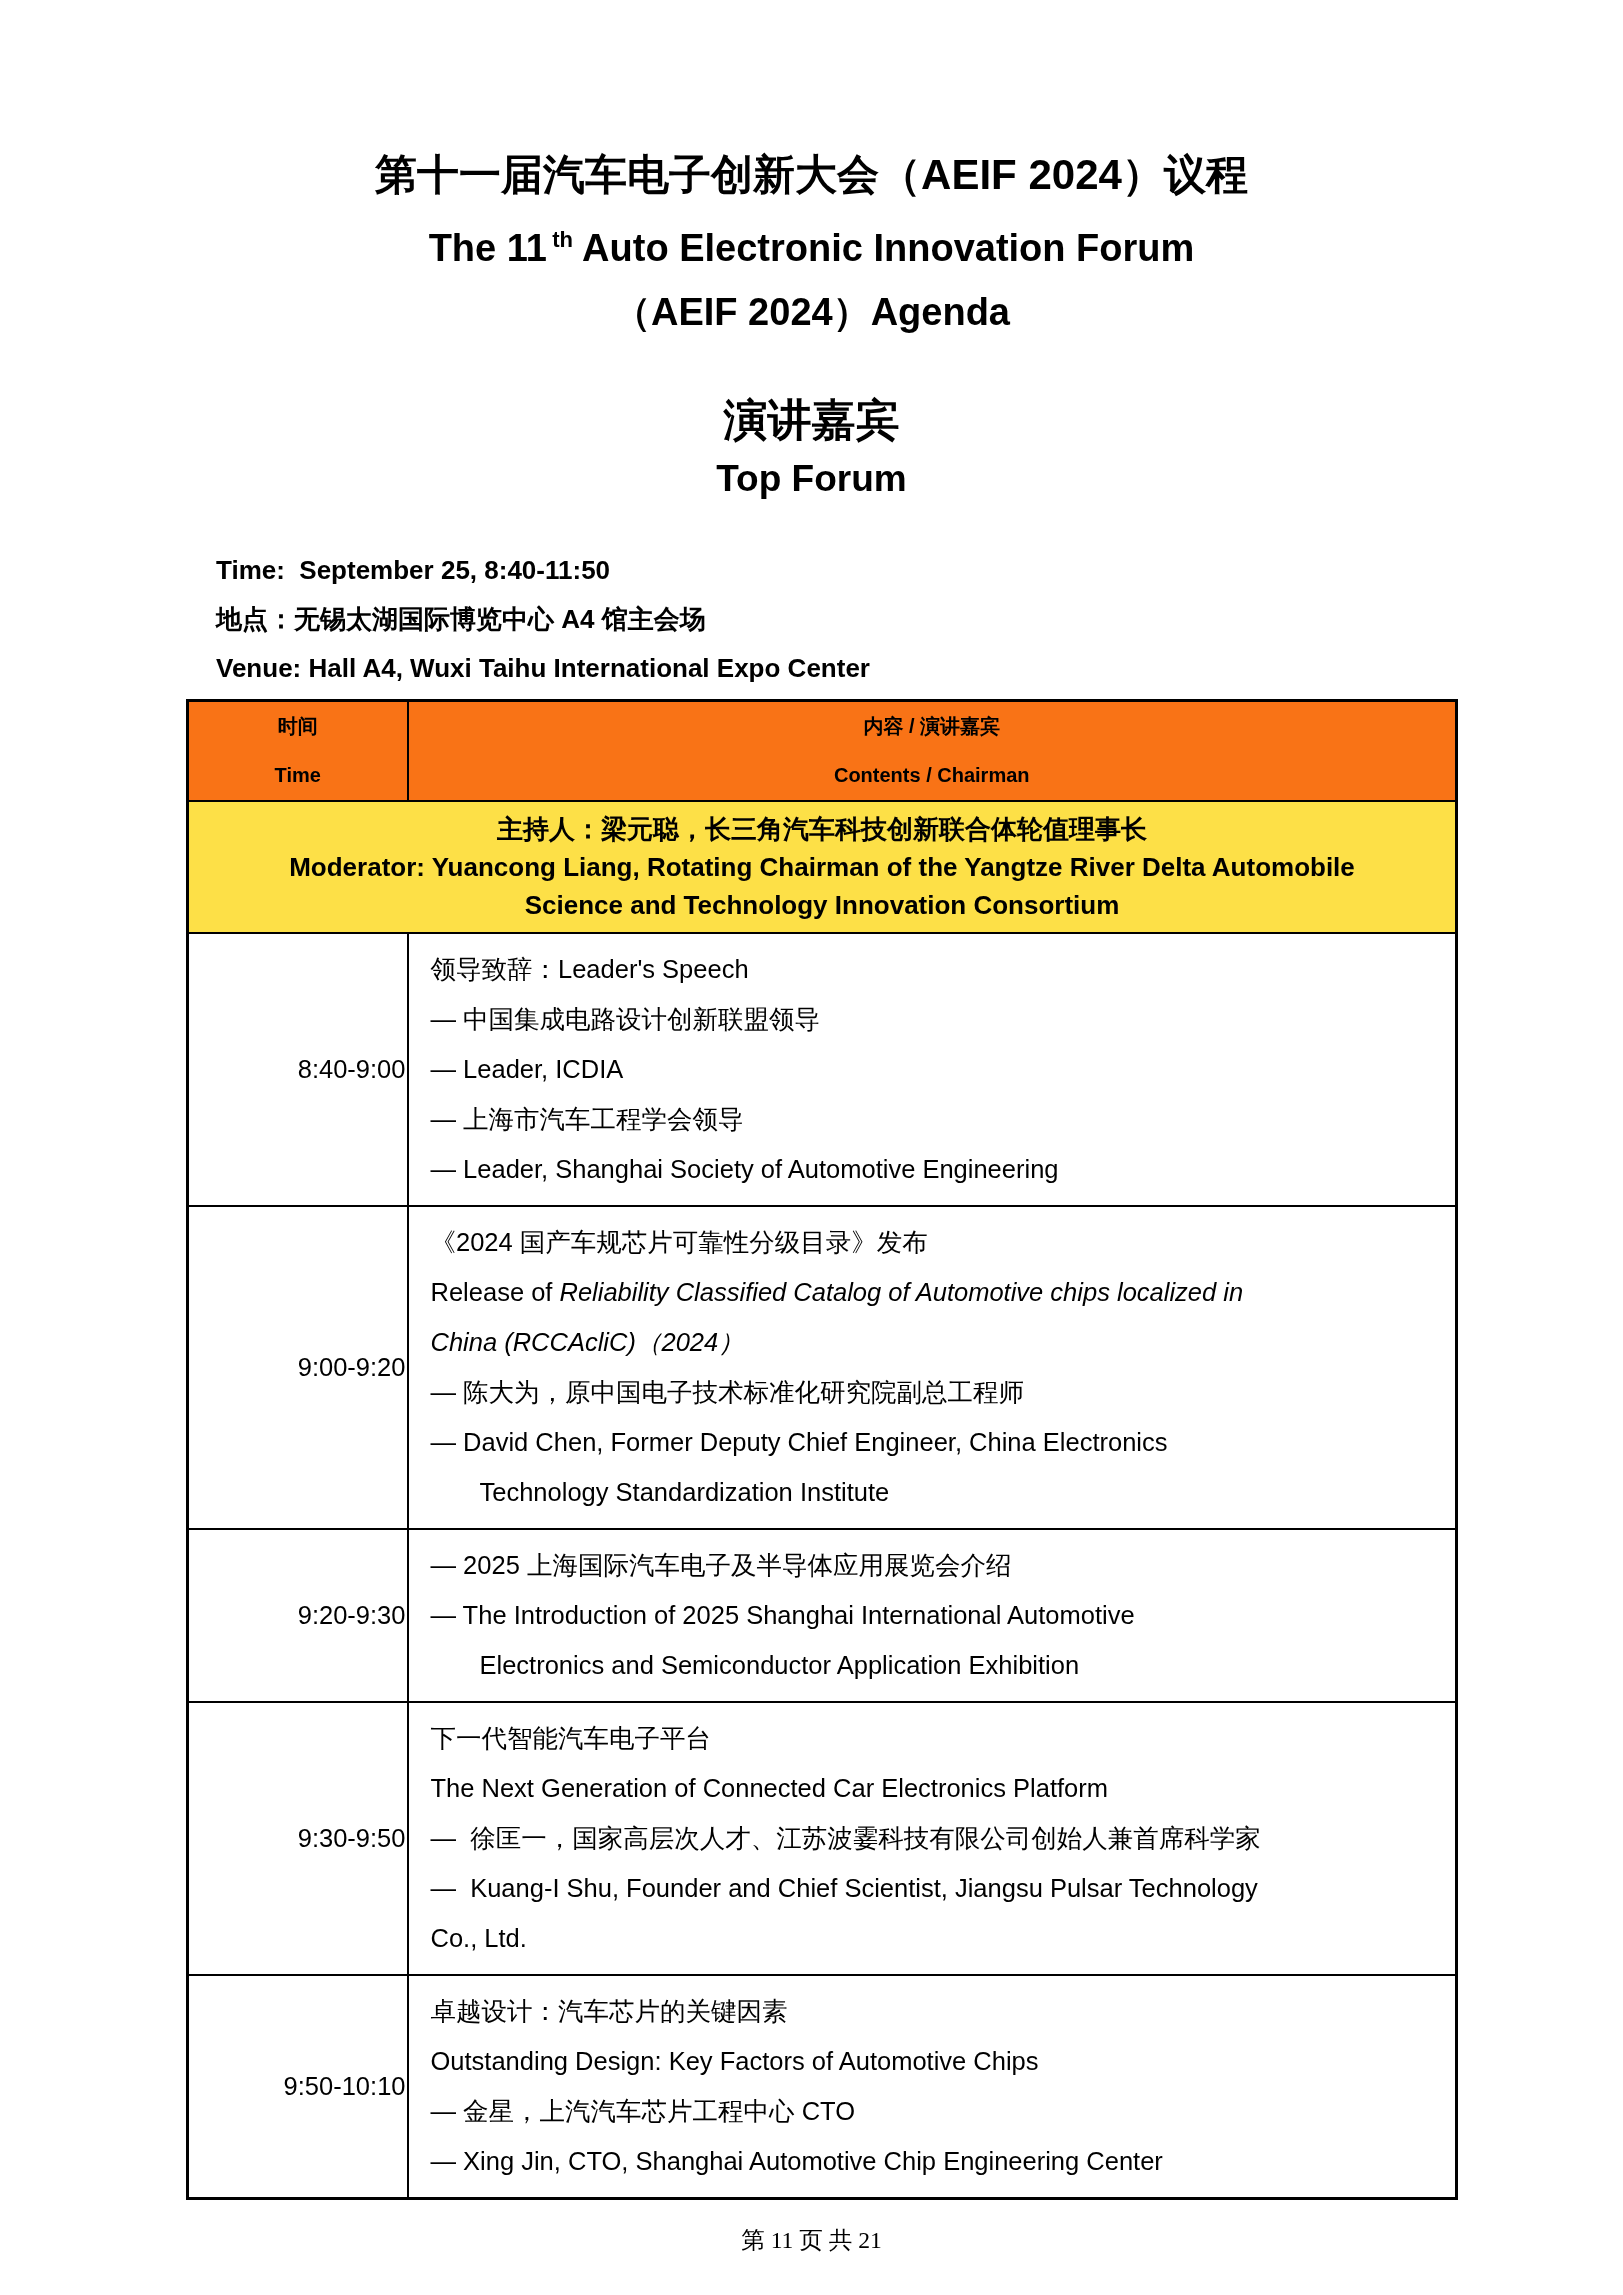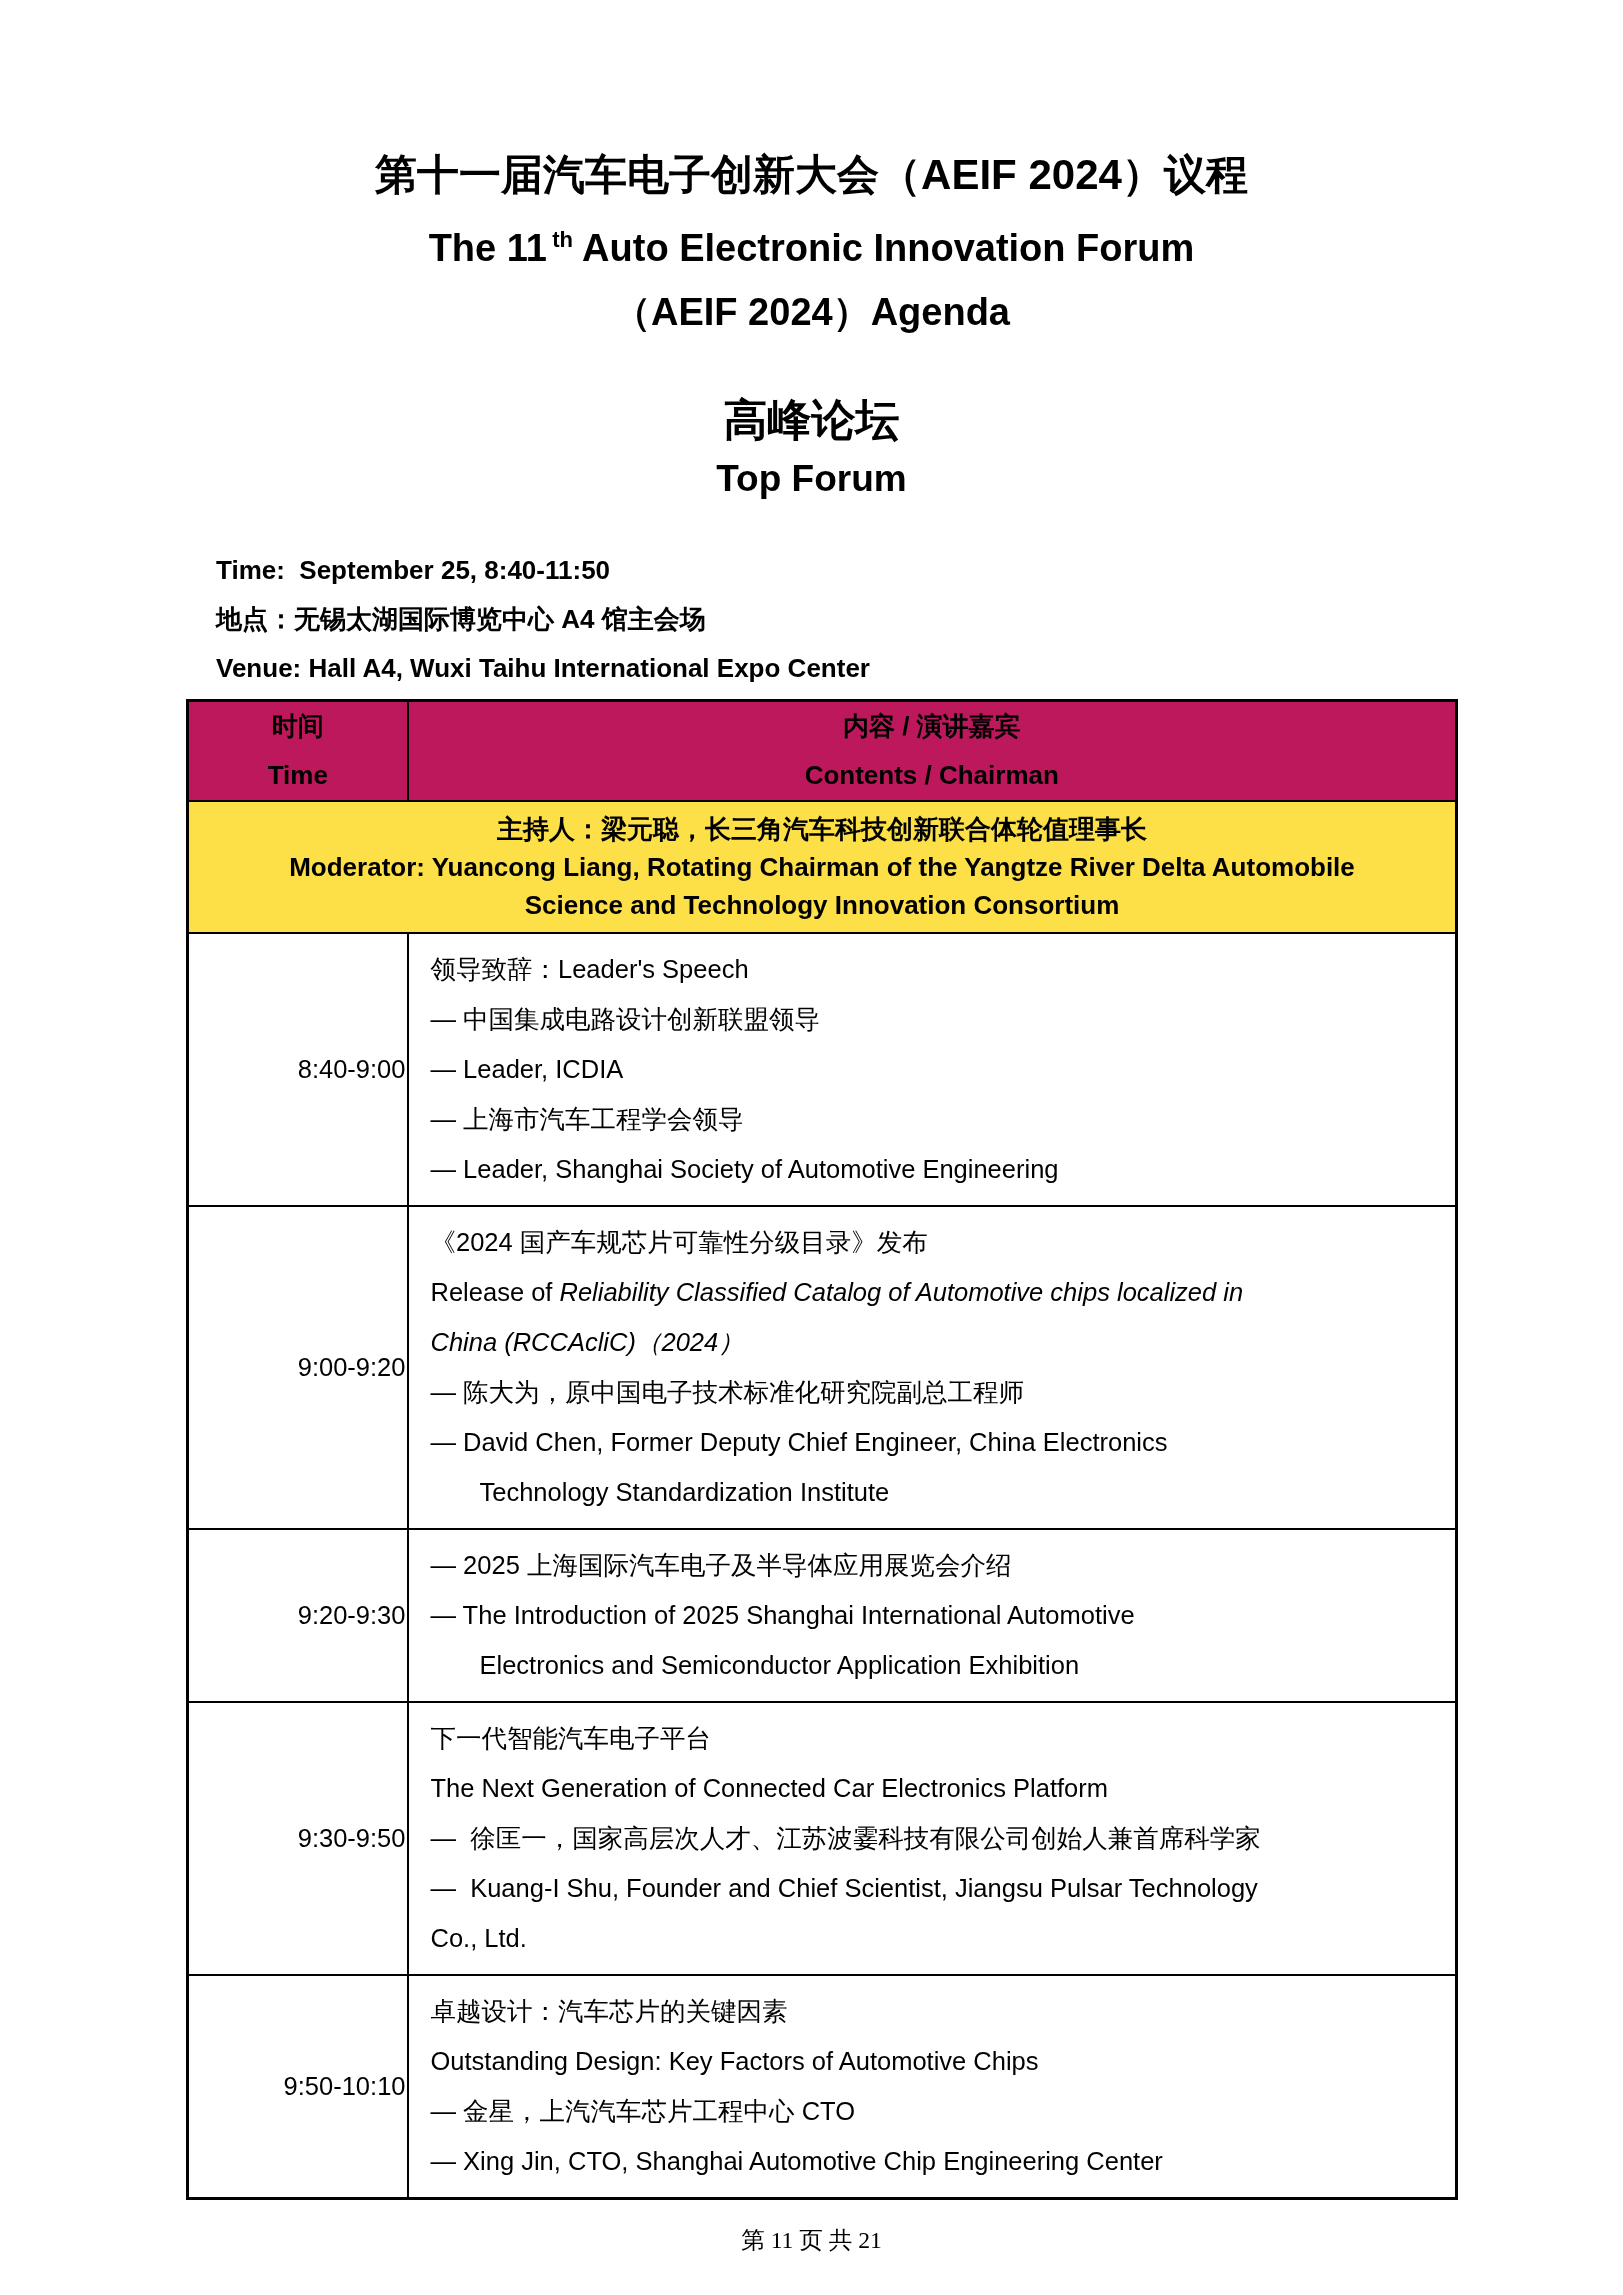--- a/index.html
+++ b/index.html
@@ -21,21 +21,21 @@
   .meta div{line-height:49px;white-space:pre-wrap;}
   
   table.agenda{
     border-collapse:collapse;table-layout:fixed;
     width:1272px;margin:6.5px 0 0 186px;
     border:3.3px solid #000;
   }
   col.c-time{width:220px;}
   .agenda th,.agenda td{border:2.6px solid #000;}
   .header-row th{
-    background:#be185d;font-size:26px;font-weight:bold;
+    background:#f97316;font-size:20px;font-weight:bold;
     height:98px;vertical-align:middle;text-align:center;padding:0;
   }
   .header-row th div{line-height:49px;}
   .moderator-row td{
     background:#fde047;text-align:center;font-weight:bold;
     font-size:26px;padding:7.9px 19.6px;
   }
   .moderator-row td div{line-height:38px;white-space:pre-wrap;}
   .time-cell{font-size:25.5px;text-align:right;vertical-align:middle;background:#fff;}
   .content-cell{font-size:25.5px;padding:10.5px 19.6px 10.5px 22px;vertical-align:middle;background:#fff;}
@@ -53,21 +53,21 @@
 </head>
 <body>
 
 <div class="titles">
   <div class="title-zh">第十一届汽车电子创新大会（AEIF 2024）议程</div>
   <div class="title-en"><span>The 11</span><sup>th</sup><span> Auto Electronic Innovation Forum</span></div>
   <div class="title-en">（AEIF 2024）Agenda</div>
 </div>
 
 <div class="section">
-  <div class="section-zh">高峰论坛</div>
+  <div class="section-zh">演讲嘉宾</div>
   <div class="section-en">Top Forum</div>
 </div>
 
 <div class="meta">
   <div>Time:  September 25, 8:40-11:50</div>
   <div>地点：无锡太湖国际博览中心 A4 馆主会场</div>
   <div>Venue: Hall A4, Wuxi Taihu International Expo Center</div>
 </div>
 
 <table class="agenda">

